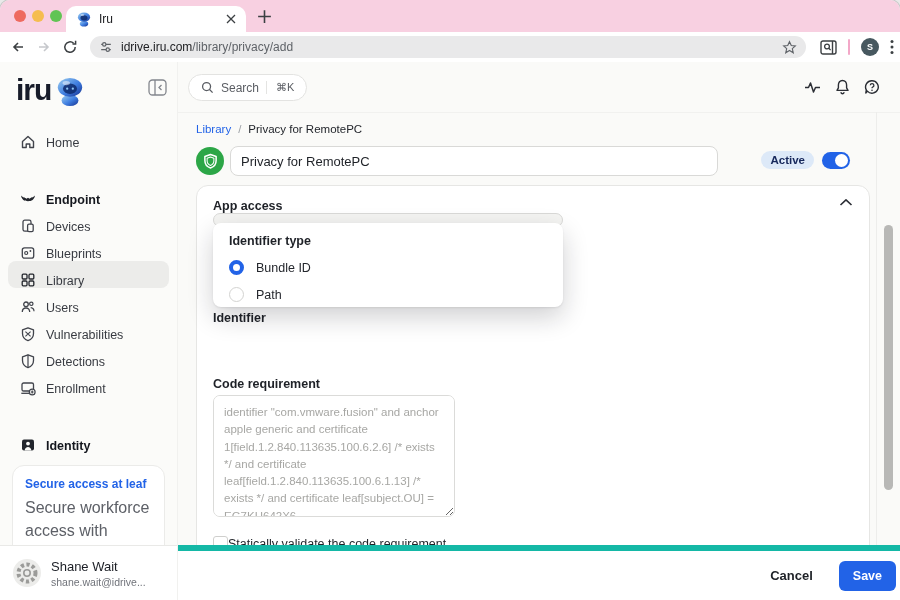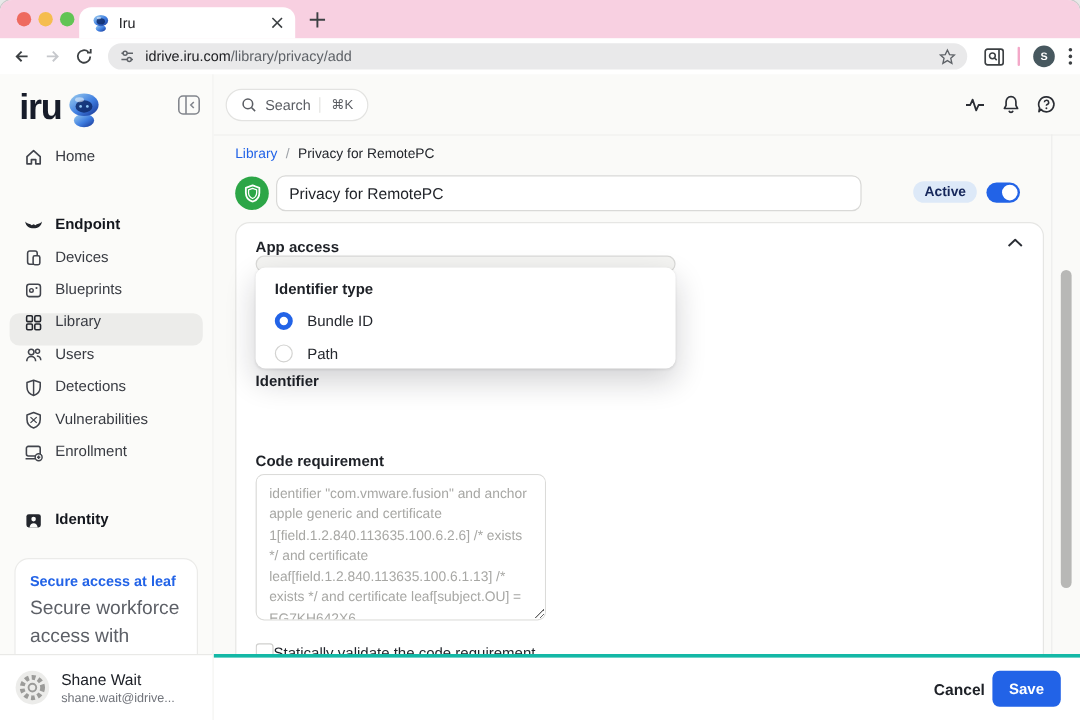--- a/index.html
+++ b/index.html
@@ -26,21 +26,21 @@
   .chrome-avatar{width:18px;height:18px;border-radius:50%;background:#47585f;color:#fff;font-size:9px;font-weight:bold;
                  display:flex;align-items:center;justify-content:center;}
 
   
   .app{position:absolute;left:0;top:62px;width:900px;height:538px;display:flex;}
   .sidebar{position:relative;width:178px;height:538px;background:#fbfbf9;border-right:1px solid #f1f1ef;box-sizing:border-box;overflow:hidden;}
   .logo-row{display:flex;align-items:flex-start;padding:13px 10px 0 16px;}
   .logo-text{font-size:30px;font-weight:bold;letter-spacing:-1px;color:#171c2a;line-height:30px;}
   .collapse-btn{margin-left:auto;margin-top:4px;}
   .nav{margin-top:16px;}
-  .nav-item{height:27px;display:flex;align-items:flex-start;gap:10px;padding-left:20px;font-size:12.5px;color:#383b42;cursor:default;}
+  .nav-item{height:27px;display:flex;align-items:flex-end;gap:10px;padding-left:20px;font-size:12.5px;color:#383b42;cursor:default;}
   .nav-item.hdr{font-weight:bold;color:#14171e;margin-top:30px;}
   .nav-item.active{background:#ececea;border-radius:8px;margin:0 8px;padding-left:12px;}
   .promo{margin:12px 12px 0 12px;background:#fff;border:1px solid #ebebe9;border-radius:12px;padding:11px 12px;}
   .promo-title{font-size:12px;font-weight:bold;color:var(--accent,#2263e7);}
   .promo-body{font-size:16px;color:#5d6067;line-height:1.45;margin-top:5px;}
   .promo-btn{display:inline-block;margin-top:10px;padding:5px 10px;border-radius:6px;background:#f2f2f0;border:1px solid #e4e4e2;
              font-size:11px;font-weight:bold;color:#23262d;}
   .side-footer{position:absolute;left:0;bottom:0;width:178px;height:55px;background:#fff;border-top:1px solid #e9e9e7;
                display:flex;align-items:center;gap:9px;padding-left:12px;box-sizing:border-box;z-index:6;}
   .uname{font-size:13px;color:#1b1e25;}
@@ -85,22 +85,22 @@
   .fld-label{position:absolute;left:16px;font-size:12.5px;font-weight:bold;color:#1e2127;}
   .txt-input{position:absolute;left:16px;width:242px;height:28px;border:1px solid #dbdbd9;border-radius:7px;background:#fff;
              font-family:"Liberation Sans",sans-serif;font-size:12px;color:#1e2127;padding:0 10px;box-sizing:border-box;outline:none;}
   .txt-input::placeholder,textarea::placeholder{color:#a7a7a4;opacity:1;}
   .code-area{position:absolute;left:16px;top:209px;width:242px;height:122px;border:1px solid #dbdbd9;border-radius:7px;background:#fff;
              font-family:"Liberation Sans",sans-serif;font-size:11.5px;line-height:1.5;color:#1e2127;padding:8px 10px;box-sizing:border-box;outline:none;}
   .check-row{position:absolute;left:16px;top:350px;display:flex;align-items:center;}
   .checkbox{width:15px;height:15px;border:1px solid #cfcfcd;border-radius:3px;background:#fff;box-sizing:border-box;}
   .check-label{font-size:12.5px;color:#1f2228;}
 
-  .main-footer{position:absolute;left:0;right:0;bottom:0;height:55px;background:#fff;border-top:3px solid #14b8a6;z-index:5;
-               display:flex;align-items:center;justify-content:flex-end;padding-right:16px;box-sizing:border-box;}
+  .main-footer{position:absolute;left:0;right:0;bottom:0;height:55px;background:#fff;border-top:6px solid #14b8a6;z-index:5;
+               display:flex;align-items:center;justify-content:flex-end;gap:20px;padding-right:4px;box-sizing:border-box;}
   .cancel-btn{font-size:13px;font-weight:bold;color:#1e2127;background:none;border:none;font-family:"Liberation Sans",sans-serif;cursor:pointer;}
   .save-btn{font-size:12.5px;font-weight:bold;color:#fff;background:var(--accent,#2263e7);border:none;border-radius:6px;
             padding:8px 14px;font-family:"Liberation Sans",sans-serif;cursor:pointer;}
   .scroll-track{position:absolute;right:23px;top:50px;bottom:55px;width:1px;background:#ededeb;z-index:4;}
   .scroll-thumb{position:absolute;right:7px;top:163px;width:9px;height:265px;border-radius:4.5px;background:#b8b8b6;z-index:4;}
 </style>
 </head>
 <body>
 
 <div class="stage">
@@ -277,33 +277,33 @@
                 <circle cx="11.3" cy="4.8" r="1.7" fill="none" stroke="#41444c" stroke-width="1.2"></circle>
                 <path d="M10.7 8.6 C12.7 8.8 14 10.4 14 12.3" fill="none" stroke="#41444c" stroke-width="1.2"></path>
               </svg>
             </span>
           <span>Users</span>
         </div>
         <div class="nav-item">
           <span>
               <svg width="16" height="16" viewBox="0 0 16 16">
                 <path d="M8 1.8 L13.5 3.8 V7.6 C13.5 11.3 11.2 13.6 8 14.6 C4.8 13.6 2.5 11.3 2.5 7.6 V3.8 Z" fill="none" stroke="#41444c" stroke-width="1.3" stroke-linejoin="round"></path>
+                <path d="M5.4 5.6 L10.6 10.4 M10.6 5.6 L5.4 10.4" stroke="#41444c" stroke-width="1.1"></path>
+              </svg>
+            </span>
+          <span>Vulnerabilities</span>
+        </div>
+        <div class="nav-item">
+          <span>
+              <svg width="16" height="16" viewBox="0 0 16 16">
+                <path d="M8 1.8 L13.5 3.8 V7.6 C13.5 11.3 11.2 13.6 8 14.6 C4.8 13.6 2.5 11.3 2.5 7.6 V3.8 Z" fill="none" stroke="#41444c" stroke-width="1.3" stroke-linejoin="round"></path>
                 <path d="M8 1.8 V14.6" stroke="#41444c" stroke-width="1.2"></path>
               </svg>
             </span>
           <span>Detections</span>
-        </div>
-        <div class="nav-item">
-          <span>
-              <svg width="16" height="16" viewBox="0 0 16 16">
-                <path d="M8 1.8 L13.5 3.8 V7.6 C13.5 11.3 11.2 13.6 8 14.6 C4.8 13.6 2.5 11.3 2.5 7.6 V3.8 Z" fill="none" stroke="#41444c" stroke-width="1.3" stroke-linejoin="round"></path>
-                <path d="M5.4 5.6 L10.6 10.4 M10.6 5.6 L5.4 10.4" stroke="#41444c" stroke-width="1.1"></path>
-              </svg>
-            </span>
-          <span>Vulnerabilities</span>
         </div>
         <div class="nav-item">
           <span>
               <svg width="16" height="16" viewBox="0 0 16 16">
                 <rect x="2" y="3" width="11.5" height="8" rx="1.6" fill="none" stroke="#41444c" stroke-width="1.3"></rect>
                 <path d="M1.3 13.3 H9.5" stroke="#41444c" stroke-width="1.3"></path>
                 <circle cx="12.2" cy="12" r="2.9" fill="#fbfbf9" stroke="#41444c" stroke-width="1.2"></circle>
                 <path d="M12.2 10.6 V13.4 M10.8 12 H13.6" stroke="#41444c" stroke-width="1.2"></path>
               </svg>
             </span>

